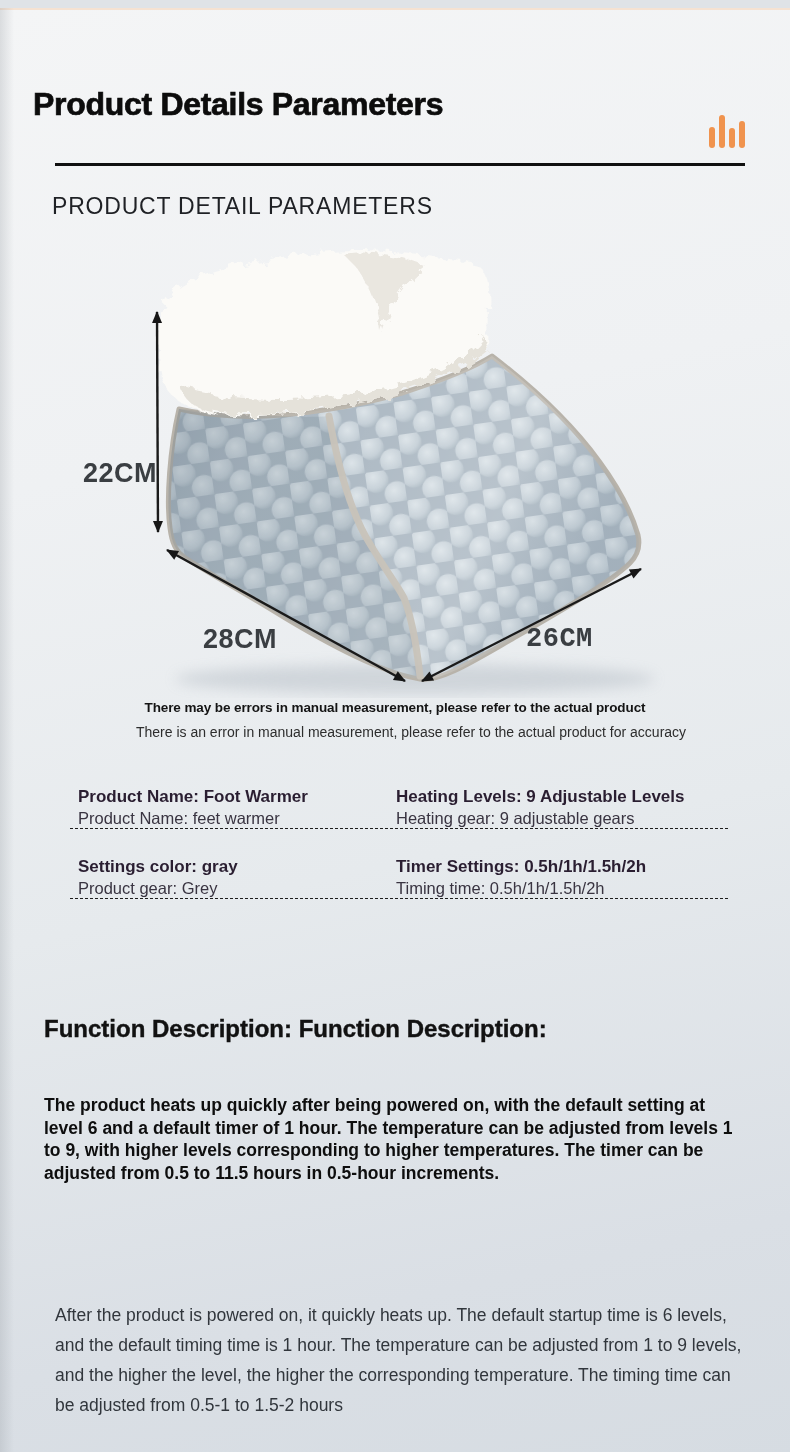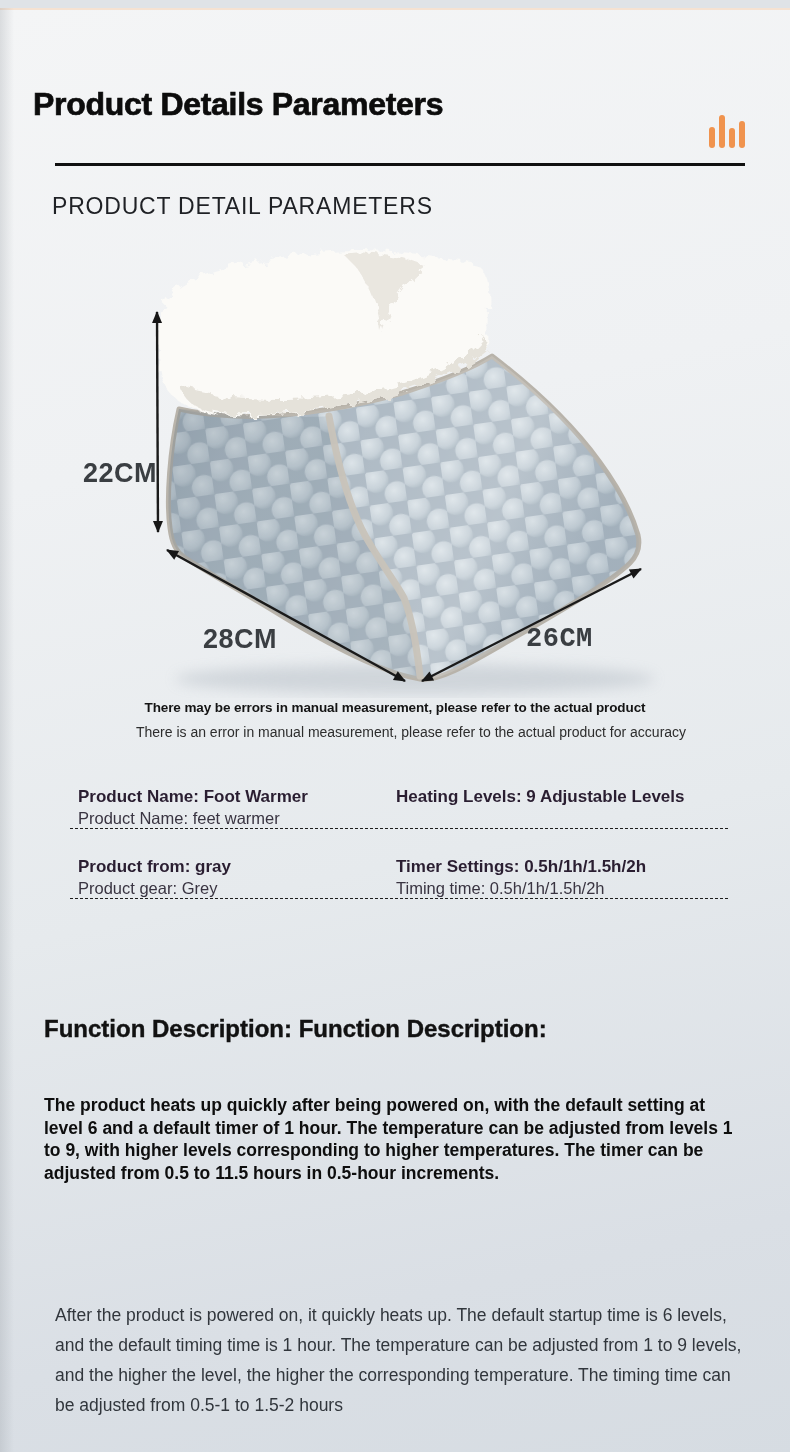--- a/index.html
+++ b/index.html
@@ -150,25 +150,26 @@
   <div class="note-reg">There is an error in manual measurement, please refer to the actual product for accuracy</div>
 
   <div class="specs">
     <div class="spec-row">
       <div class="spec-cell">
         <div class="spec-bold">Product Name: Foot Warmer</div>
         <div class="spec-reg">Product Name: feet warmer</div>
       </div>
       <div class="spec-cell">
         <div class="spec-bold">Heating Levels: 9 Adjustable Levels</div>
+        <div class="spec-reg">Heating gear: 9 adjustable gears</div>
       </div>
     </div>
     <div class="spec-row">
       <div class="spec-cell">
-        <div class="spec-bold">Product from: gray</div>
+        <div class="spec-bold">Settings color: gray</div>
         <div class="spec-reg">Product gear: Grey</div>
       </div>
       <div class="spec-cell">
         <div class="spec-bold">Timer Settings: 0.5h/1h/1.5h/2h</div>
         <div class="spec-reg">Timing time: 0.5h/1h/1.5h/2h</div>
       </div>
     </div>
   </div>
 
   <div class="func-heading">Function Description: Function Description:</div>

